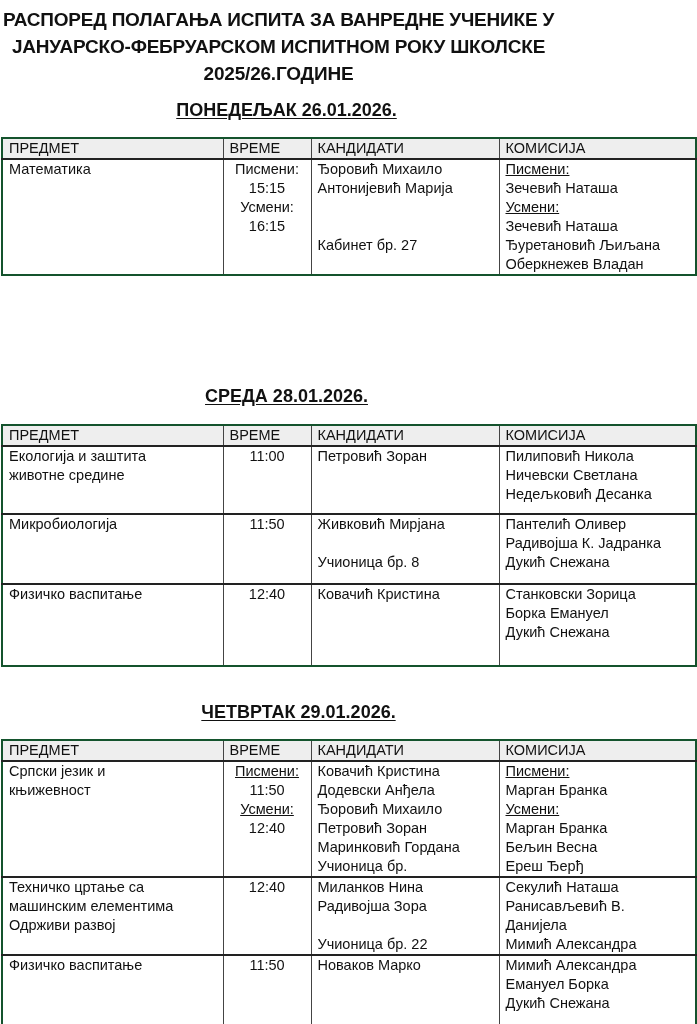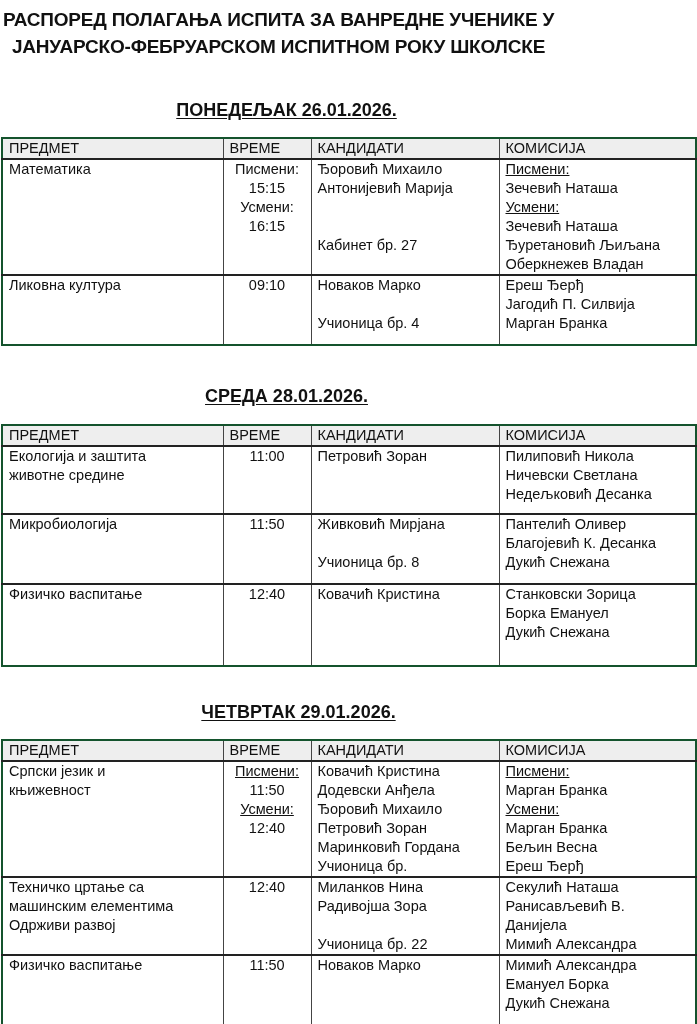--- a/index.html
+++ b/index.html
@@ -34,20 +34,21 @@
   td.time { text-align: center !important; }
   .line { display: block; white-space: nowrap; min-height: 19px; }
   .u { text-decoration: underline; }
 </style>
 </head>
 <body>
 
 <div class="title">
   <div>РАСПОРЕД ПОЛАГАЊА ИСПИТА ЗА ВАНРЕДНЕ УЧЕНИКЕ У</div>
   <div>ЈАНУАРСКО-ФЕБРУАРСКОМ ИСПИТНОМ РОКУ ШКОЛСКЕ</div>
+  <div>2025/26.ГОДИНЕ</div>
 </div>
 
 <div id="days-root">
     <div class="day-heading" style="top: 100px;">ПОНЕДЕЉАК 26.01.2026.</div>
     <table class="sched" style="top: 137px;">
       <colgroup>
         <col class="c1">
         <col class="c2">
         <col class="c3">
         <col class="c4">
@@ -80,38 +81,20 @@
           </td>
           <td>
             <span class="line u">Писмени:</span>
             <span class="line">Зечевић Наташа</span>
             <span class="line u">Усмени:</span>
             <span class="line">Зечевић Наташа</span>
             <span class="line">Ђуретановић Љиљана</span>
             <span class="line">Оберкнежев Владан</span>
           </td>
         </tr>
-        <tr class="data-row" style="height: 70px;">
-          <td>
-            <span class="line">Ликовна култура</span>
-          </td>
-          <td class="time">
-            <span class="line">09:10</span>
-          </td>
-          <td>
-            <span class="line">Новаков Марко</span>
-            <span class="line"></span>
-            <span class="line">Учионица бр. 4</span>
-          </td>
-          <td>
-            <span class="line">Ереш Ђерђ</span>
-            <span class="line">Јагодић П. Силвија</span>
-            <span class="line">Марган Бранка</span>
-          </td>
-        </tr>
       </tbody>
     </table>
     <div class="day-heading" style="top: 386px;">СРЕДА 28.01.2026.</div>
     <table class="sched" style="top: 424px;">
       <colgroup>
         <col class="c1">
         <col class="c2">
         <col class="c3">
         <col class="c4">
       </colgroup>
@@ -148,21 +131,21 @@
           <td class="time">
             <span class="line">11:50</span>
           </td>
           <td>
             <span class="line">Живковић Мирјана</span>
             <span class="line"></span>
             <span class="line">Учионица бр. 8</span>
           </td>
           <td>
             <span class="line">Пантелић Оливер</span>
-            <span class="line">Благојевић К. Десанка</span>
+            <span class="line">Радивојша К. Јадранка</span>
             <span class="line">Дукић Снежана</span>
           </td>
         </tr>
         <tr class="data-row" style="height: 82px;">
           <td>
             <span class="line">Физичко васпитање</span>
           </td>
           <td class="time">
             <span class="line">12:40</span>
           </td>

